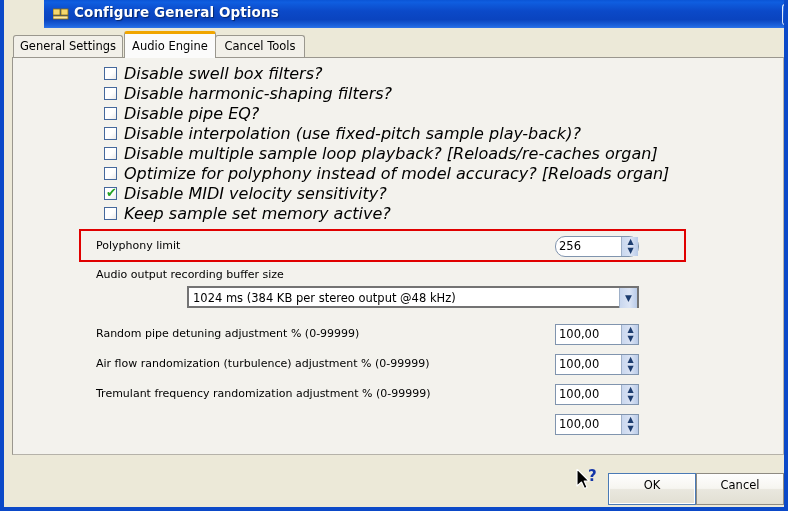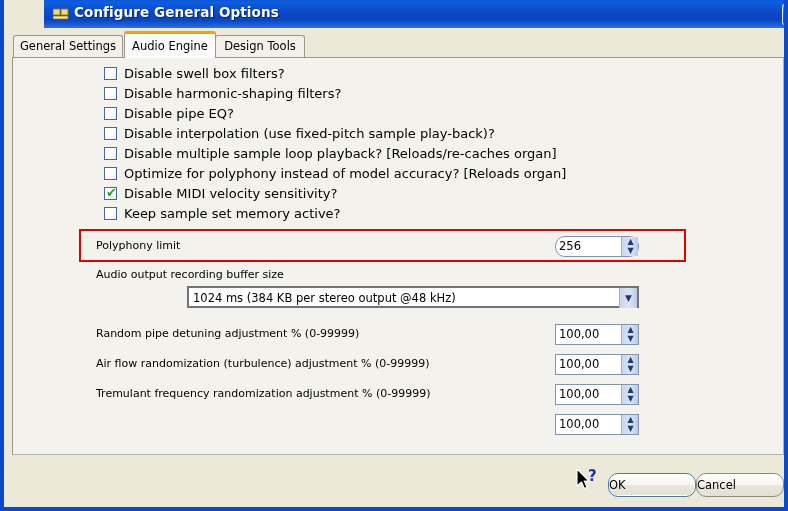--- a/index.html
+++ b/index.html
@@ -142,24 +142,25 @@
     font-family: "DejaVu Sans", sans-serif;
     font-size: 13px;
     font-weight: bold;
     line-height: 13px;
     text-align: center;
   }
   .cb-label {
     position: absolute;
     left: 28px; top: 0px;
     font-family: "DejaVu Sans", sans-serif;
-    font-size: 13px;
+    font-size: 16px;
     color: #000000;
     white-space: nowrap;
     line-height: 15px;
+    font-style: italic;
   }
 
   
   #highlight-box {
     position: absolute;
     left: 66px; top: 171px;
     width: 607px; height: 33px;
     box-sizing: border-box;
     border: 2px solid #e00000;
   }
@@ -239,29 +240,29 @@
     font-family: "DejaVu Sans", sans-serif;
     font-size: 9px;
     color: #1c3c6e;
     line-height: 20px;
   }
 
   
   .pushbtn {
     position: absolute;
     top: 473px;
-    height: 24px;
+    height: 32px;
     box-sizing: border-box;
     background: linear-gradient(to bottom, #fefefe 0%, #f6f5f0 48%, #e9e7de 52%, #e2dfd3 100%);
     border: 1px solid #8e8b82;
-    border-radius: 10px;
+    border-radius: 0;
     font-family: "DejaVu Sans", sans-serif;
     font-size: 11.5px;
     color: #000000;
-    text-align: left;
+    text-align: center;
     line-height: 22px;
     cursor: default;
   }
   #btn-ok {
     left: 604px; width: 88px;
     border: 1px solid #4a7ab5;
     box-shadow: inset 0 0 0 1px #ffffff;
   }
   #btn-cancel {
     left: 692px; width: 88px;
@@ -287,21 +288,21 @@
       <rect x="0" y="8" width="15" height="3" fill="#ffe9a0" stroke="#8a6d0f" stroke-width="0.8"></rect>
     </svg>
     <div id="title-text">Configure General Options</div>
     <div class="titlebtn" id="btn-help">?</div>
     <div class="titlebtn" id="btn-close">✕</div>
   </div>
 
   <div id="tabstrip">
     <div class="tab" id="tab-0" style="left:5px;width:110px;">General Settings</div>
     <div class="tab active" id="tab-1" style="left:116px;width:92px;">Audio Engine</div>
-    <div class="tab" id="tab-2" style="left:207px;width:90px;">Design Tools</div>
+    <div class="tab" id="tab-2" style="left:207px;width:90px;">Cancel Tools</div>
   </div>
 
   <div id="tabpage">
 
     <div class="cb-row" style="top:8px;">
       <span class="cbox"></span>
       <span class="cb-label">Disable swell box filters?</span>
     </div>
     <div class="cb-row" style="top:28px;">
       <span class="cbox"></span>

